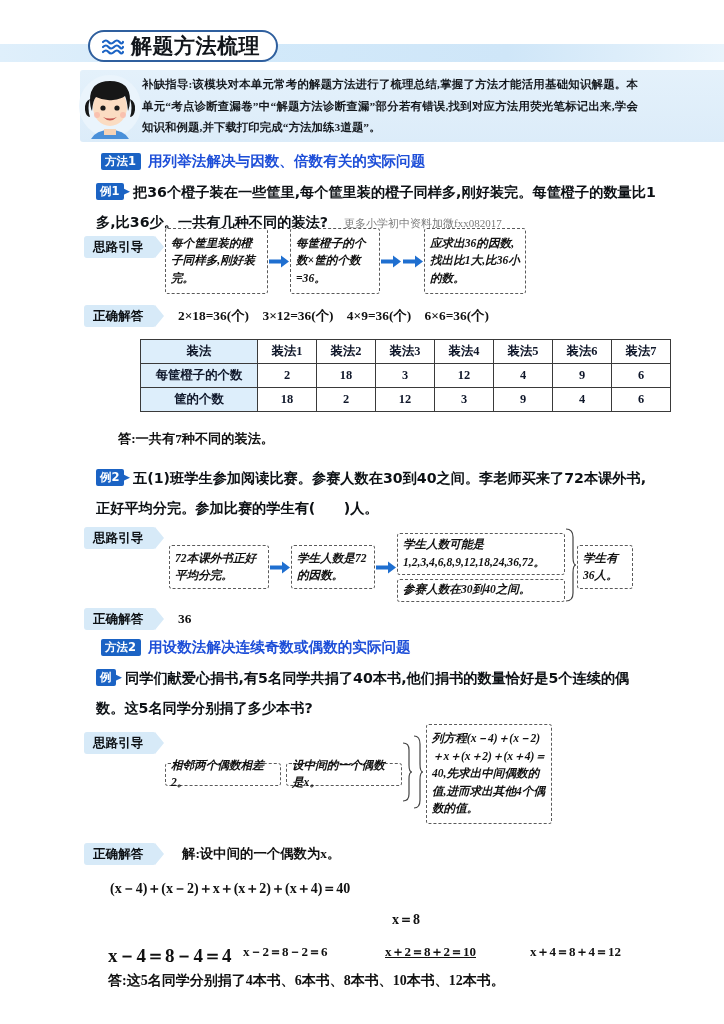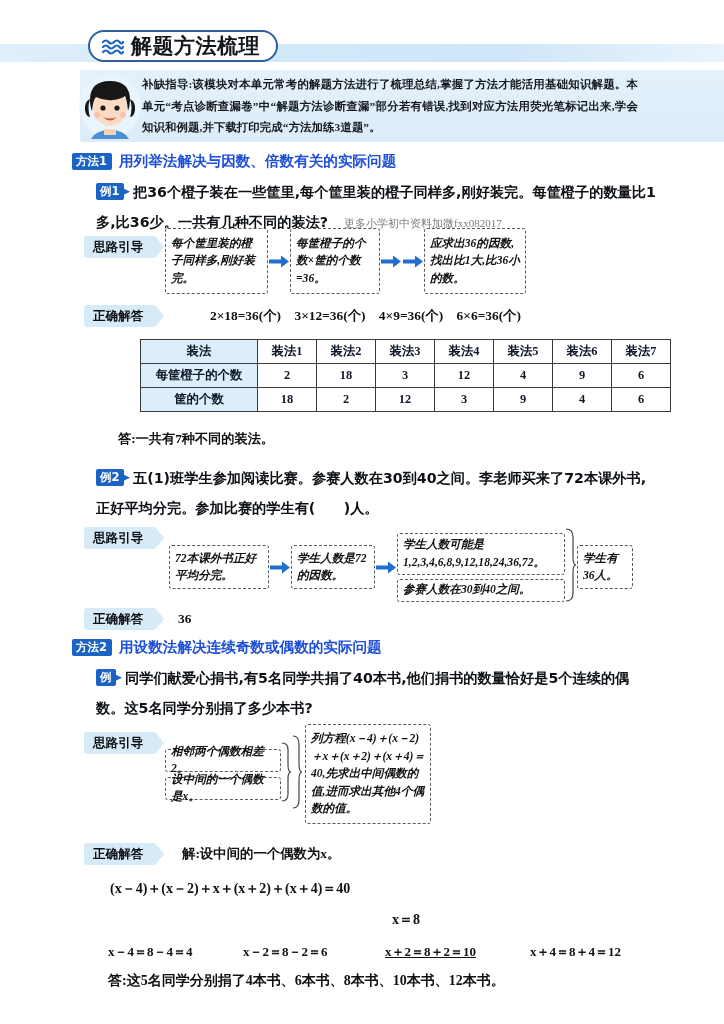--- a/index.html
+++ b/index.html
@@ -47,21 +47,21 @@
     position:absolute;left:62px;top:4px;width:496px;
     font-size:11.4px;line-height:21.5px;
     font-family:"Liberation Serif","DejaVu Serif",serif;
     font-weight:bold;
     color:#15191e;
     letter-spacing:.1px;
     text-align:justify;
   }
 
   
-  .method-row{position:absolute;display:flex;align-items:center;gap:7px;}
+  .method-row{position:absolute;display:flex;align-items:center;gap:7px;margin-left:29px;}
   .method-badge{
     background:#1b63c4;color:#fff;
     font-family:"DejaVu Sans","Liberation Sans",sans-serif;
     font-weight:bold;font-size:11.5px;
     padding:2px 5px 2px 4px;border-radius:2px;
     line-height:13px;white-space:nowrap;
     margin-left:-8px;
   }
   .method-title{
     font-family:"DejaVu Sans","Liberation Sans",sans-serif;
@@ -214,21 +214,21 @@
       <svg width="20" height="13" viewBox="0 0 20 13">
           <path d="M0 4.5 h12 v-4 l8 6 l-8 6 v-4 h-12z" fill="#1f6fd0"></path>
         </svg>
     </div>
     <div class="fbox" style="width:102px;height:66px;">应求出36的因数,找出比1大,比36小的数。</div>
   </div>
 
   <div style="position:absolute;left:84px;top:305px;">
     <span class="tag">正确解答</span>
   </div>
-  <div class="mathline" style="left:178px;top:307px;margin-left:32px;">2×18=36(个)　3×12=36(个)　4×9=36(个)　6×6=36(个)</div>
+  <div class="mathline" style="left:178px;top:307px;">2×18=36(个)　3×12=36(个)　4×9=36(个)　6×6=36(个)</div>
 
   <table class="pack" style="left:140px;top:339px;">
     <tbody>
         <tr>
       <th class="rowhead">装法</th>
       <th class="colhead">装法1</th>
       <th class="colhead">装法2</th>
       <th class="colhead">装法3</th>
       <th class="colhead">装法4</th>
       <th class="colhead">装法5</th>
@@ -307,21 +307,21 @@
   <div style="position:absolute;left:96px;top:662px;width:560px;">
     <div class="ex-body">
       <span class="ex-badge">例</span><span class="ex-arrow">▸</span><span>同学们献爱心捐书,有5名同学共捐了40本书,他们捐书的数量恰好是5个连续的偶数。这5名同学分别捐了多少本书?</span>
     </div>
   </div>
 
   <div style="position:absolute;left:84px;top:732px;">
     <span class="tag">思路引导</span>
   </div>
   <div style="position:absolute;left:165px;top:724px;display:flex;align-items:center;">
-    <div style="display:flex;flex-direction:column;gap:5px;">
+    <div style="display:flex;flex-direction:row;gap:5px;">
       <div class="fbox" style="width:116px;height:23px;">相邻两个偶数相差2。</div>
       <div class="fbox" style="width:116px;height:23px;">设中间的一个偶数是x。</div>
     </div>
     <span class="brace">
       <svg width="11" height="60" viewBox="0 0 11 60">
           <path d="M1 1 q6 0 6 7 v15 q0 7 3 7 q-3 0 -3 7 v15 q0 7 -6 7" fill="none" stroke="#444" stroke-width="1.2"></path>
         </svg>
     </span>
     <span class="brace">
       <svg width="11" height="74" viewBox="0 0 11 74">
@@ -331,20 +331,20 @@
     <div class="fbox" style="width:126px;height:100px;margin-left:2px;">列方程(x－4)＋(x－2)＋x＋(x＋2)＋(x＋4)＝40,先求出中间偶数的值,进而求出其他4个偶数的值。</div>
   </div>
 
   <div style="position:absolute;left:84px;top:843px;">
     <span class="tag">正确解答</span>
   </div>
   <div class="mathline ital" style="left:182px;top:845px;font-style:normal;">解:设中间的一个偶数为x。</div>
   <div class="mathline" style="left:110px;top:880px;font-size:14px;">(x－4)＋(x－2)＋x＋(x＋2)＋(x＋4)＝40</div>
   <div class="mathline" style="left:392px;top:911px;font-size:14px;">x＝8</div>
 
-  <div class="mathline" style="left:108px;top:943px;font-size:13px;">x－4＝8－4＝4</div>
+  <div class="mathline" style="left:108px;top:943px;font-size:19px;">x－4＝8－4＝4</div>
   <div class="mathline" style="left:243px;top:943px;font-size:13px;">x－2＝8－2＝6</div>
   <div class="mathline" style="left:385px;top:943px;font-size:13px;text-decoration:underline;">x＋2＝8＋2＝10</div>
   <div class="mathline" style="left:530px;top:943px;font-size:13px;">x＋4＝8＋4＝12</div>
 
   <div class="ansline" style="left:108px;top:972px;font-size:14px;">答:这5名同学分别捐了4本书、6本书、8本书、10本书、12本书。</div>
 
 </div>
 
 </body></html>

